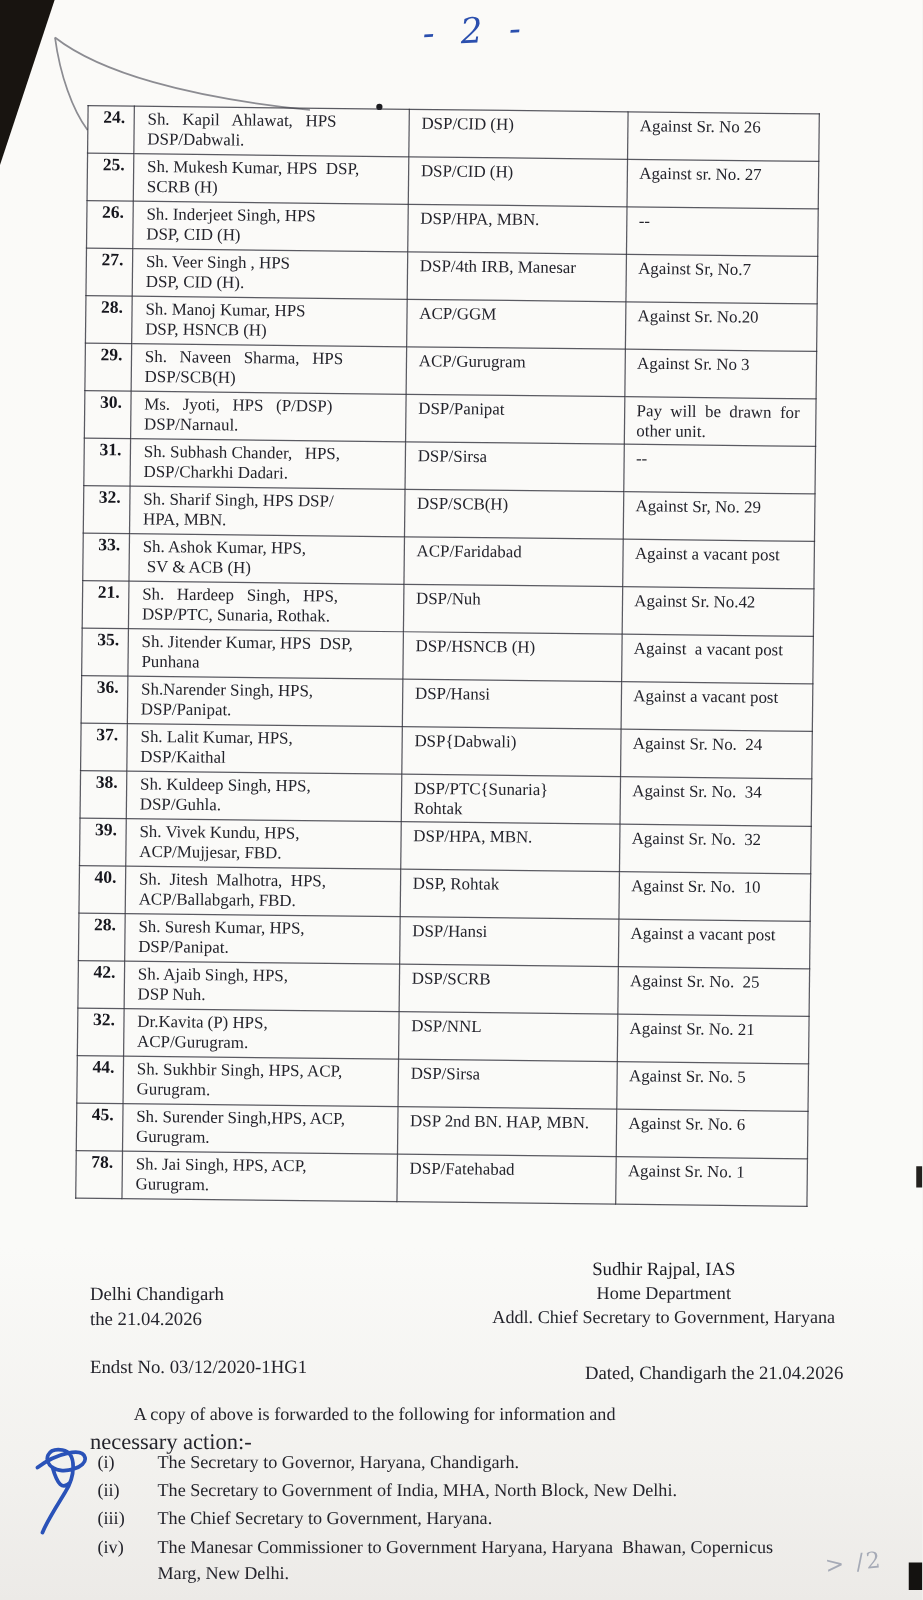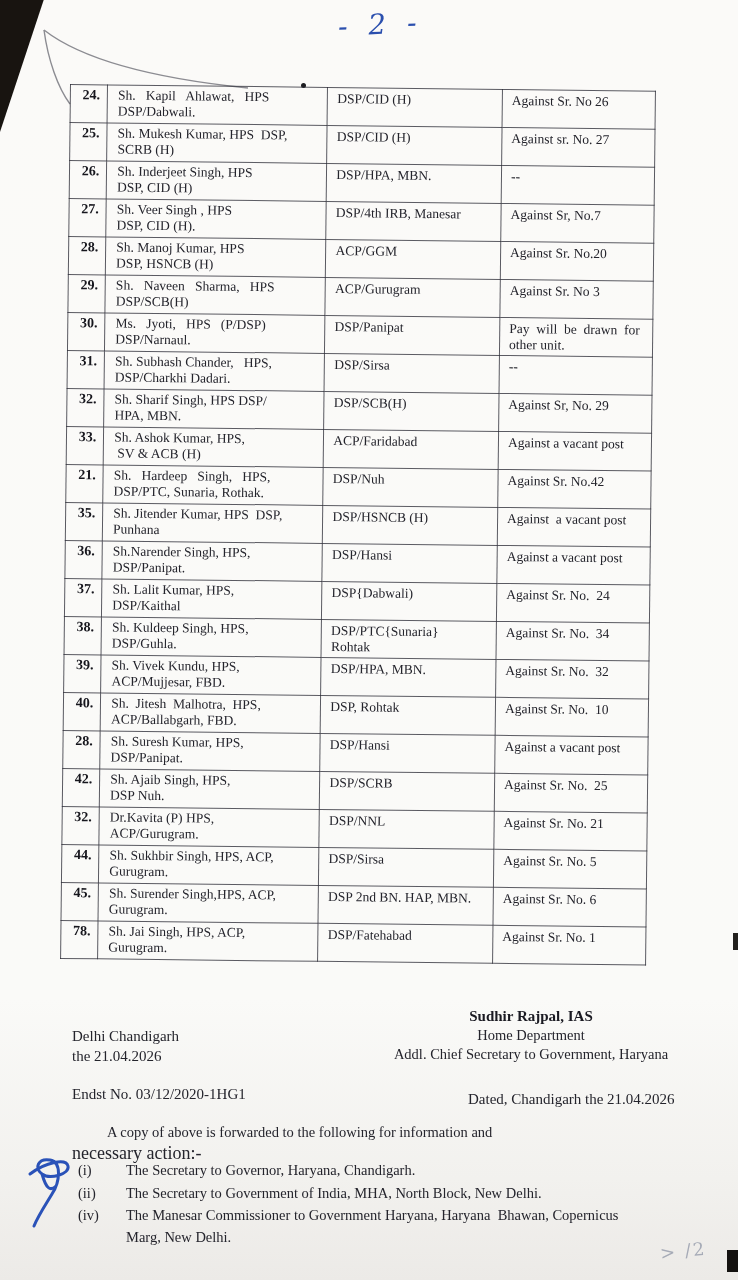--- a/index.html
+++ b/index.html
@@ -30,21 +30,21 @@
   table { border-collapse:collapse; width:586px; table-layout:fixed; }
   td { border:1px solid rgba(45,45,55,.78); vertical-align:top; height:38px;
        font-size:13.5px; line-height:16px; white-space:pre-wrap; overflow:hidden; }
   td.sr { width:36px; text-align:right; padding:2px 7px 0 0; font-weight:bold; font-size:14px; color:#16161d; }
   td.nm { width:213px; padding:2px 3px 0 10px; }
   td.po { width:169px; padding:3px 2px 0 9px; }
   td.rm { width:148px; padding:3px 2px 0 9px; }
   
   .abs { position:absolute; }
   .sig-block { left:388px; top:1007px; width:286px; text-align:center; font-size:14.5px; line-height:1.28; }
-  .sig-name { font-weight:bold; font-size:15px; color:#1a1a22; }
+  .sig-name { font-weight:normal; font-size:15px; color:#1a1a22; }
   .dateline { left:72px; top:1026px; font-size:15px; line-height:1.35; }
   .endst-no { left:72px; top:1086px; font-size:15px; }
   .endst-date { left:468px; top:1091px; font-size:15px; }
   .fwd-line1 { left:107px; top:1124px; font-size:14.5px; }
   .fwd-line2 { left:72px; top:1143px; font-size:18px; }
   .fwd-items { left:78px; top:1160px; width:572px; }
   .fwd-item { display:flex; font-size:14.5px; line-height:21.5px; margin-bottom:1px; }
   .fwd-num { width:30px; flex:0 0 30px; }
   .fwd-txt { white-space:pre-wrap; padding-left:18px; }
 </style>
@@ -254,20 +254,24 @@
   <div class="abs fwd-items" id="fwd-items">
       <div class="fwd-item">
         <div class="fwd-num">(i)</div>
         <div class="fwd-txt">The Secretary to Governor, Haryana, Chandigarh.</div>
       </div>
       <div class="fwd-item">
         <div class="fwd-num">(ii)</div>
         <div class="fwd-txt">The Secretary to Government of India, MHA, North Block, New Delhi.</div>
       </div>
       <div class="fwd-item">
+        <div class="fwd-num">(iii)</div>
+        <div class="fwd-txt">The Chief Secretary to Government, Haryana.</div>
+      </div>
+      <div class="fwd-item">
         <div class="fwd-num">(iv)</div>
         <div class="fwd-txt">The Manesar Commissioner to Government Haryana, Haryana  Bhawan, Copernicus Marg, New Delhi.</div>
       </div>
     </div>
 
   <svg class="scribble" width="62" height="92" viewBox="0 0 62 92">
     <path d="M14 34 C 30 22, 50 18, 52 26 C 54 34, 34 40, 26 34 C 18 28, 22 18, 34 20 C 46 22, 44 42, 36 54 C 30 64, 22 76, 18 86 M 26 34 C 30 48, 34 52, 40 46" fill="none" stroke="#2a52b8" stroke-width="3" stroke-linecap="round"></path>
   </svg>
 
   <div class="faint-corner-mark">&gt; /2</div>

